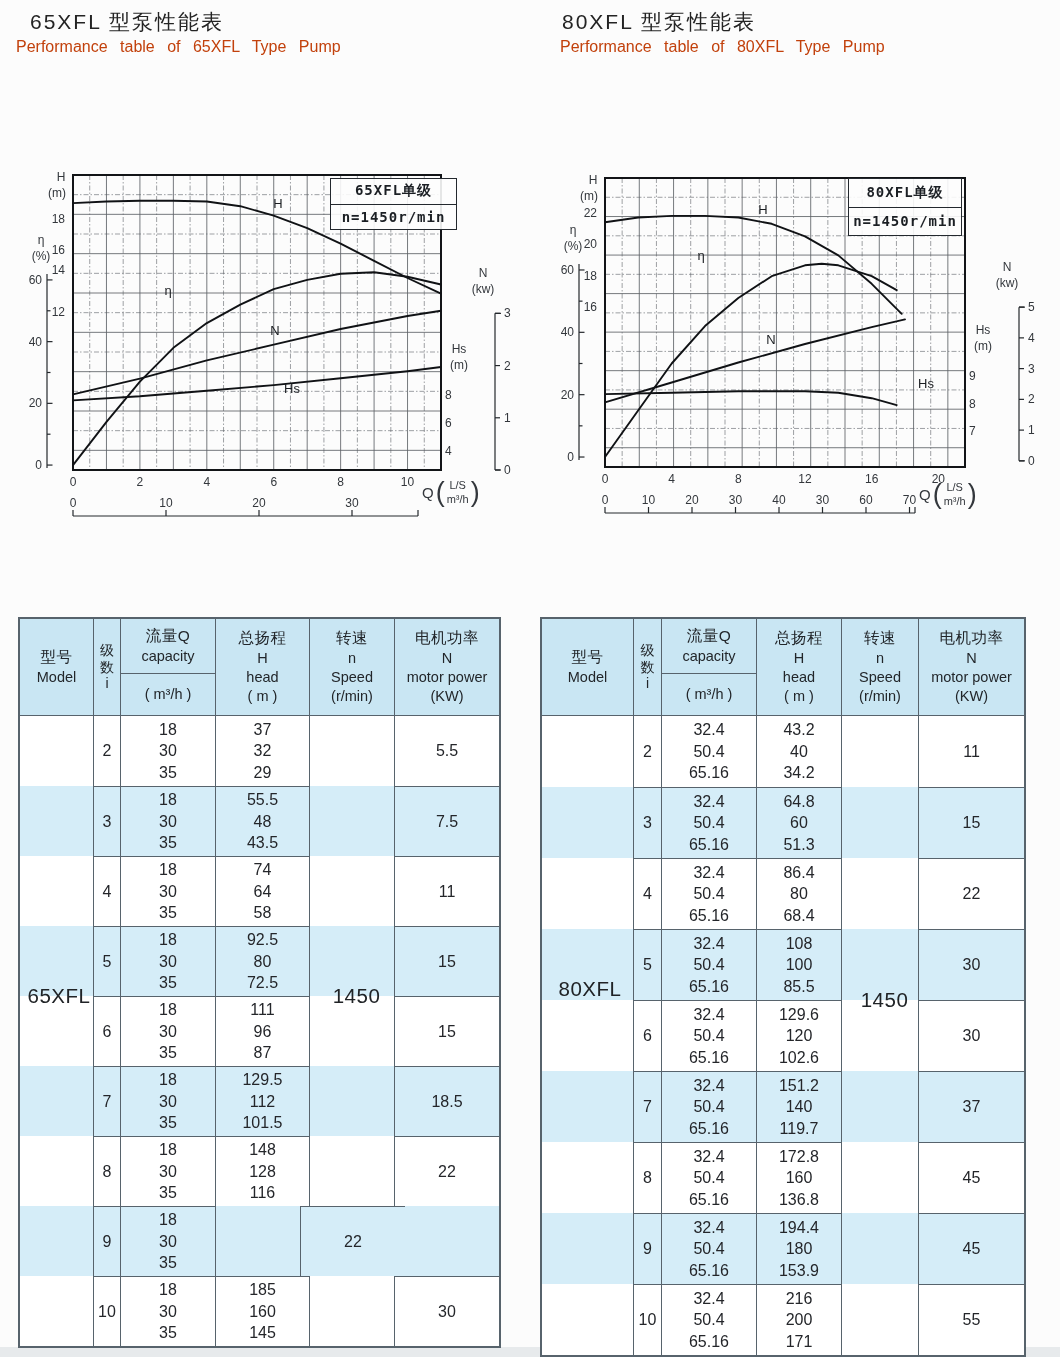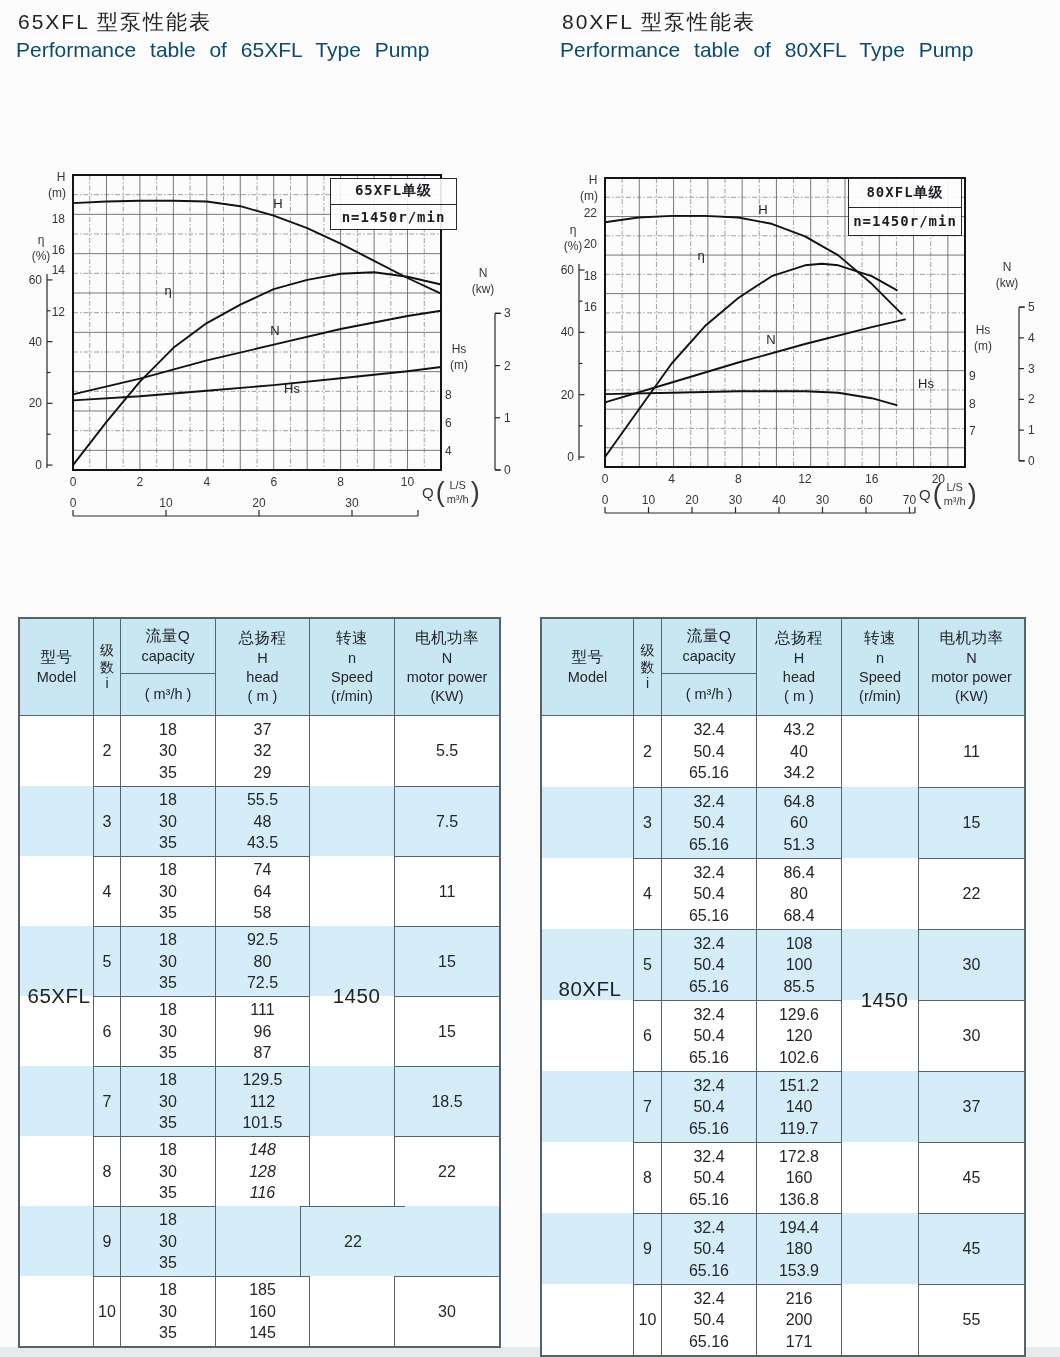--- a/index.html
+++ b/index.html
@@ -1,19 +1,19 @@
 <!DOCTYPE html>
 <html style="--b: #57636c; --hdr: #c9e6f3;"><head>
 <meta charset="utf-8">
 <style>
   html,body{margin:0;padding:0}
   body{width:1060px;height:1357px;position:relative;background:#fcfcfc;overflow:hidden;
        font-family:"Liberation Sans","DejaVu Sans",sans-serif;color:#262626}
   .sec-zh{position:absolute;font-size:21px;letter-spacing:2px;color:#242424;white-space:nowrap}
-  .sec-en{position:absolute;font-size:21px;word-spacing:8px;color:#0c4a6e;white-space:nowrap}
+  .sec-en{position:absolute;font-size:16px;word-spacing:8px;color:#c2410c;white-space:nowrap}
   .chart{position:absolute}
   .chart svg{position:absolute;left:0;top:0}
   .ct{position:absolute;font-size:12px;color:#33373c;white-space:nowrap;line-height:1;
       transform:translate(-50%,-50%)}
   .ct.r{transform:translate(-100%,-50%)}
   .ct.l{transform:translate(0,-50%)}
   .curvelab{position:absolute;font-size:13px;color:#1a1d21;transform:translate(-50%,-50%);white-space:nowrap}
   .tbox{position:absolute;border:1.6px solid #23282e;background:rgba(253,253,253,.9);
         display:flex;flex-direction:column;z-index:2}
   .tbr{flex:1;display:flex;align-items:center;justify-content:center;font-size:14px;font-weight:bold;
@@ -38,21 +38,21 @@
           border-top:1.5px solid var(--b);box-sizing:border-box}
   .dline{font-size:16px;line-height:21.5px;color:#24262a}
   .dval{font-size:16px;color:#24262a}
   .mover{position:absolute;transform:translate(-50%,-50%);font-size:20.5px;color:#202326;
          letter-spacing:.5px;z-index:3;white-space:nowrap}
   .bstrip{position:absolute;left:0;width:1060px;top:1347px;height:10px;z-index:0}
 </style>
 </head>
 <body>
 
-<div class="sec-zh" style="left:18px;top:8px">65XFL 型泵性能表</div>
+<div class="sec-zh" style="left:30px;top:8px">65XFL 型泵性能表</div>
 <div class="sec-en" style="left:16px;top:38px">Performance table of 65XFL Type Pump</div>
 <div class="sec-zh" style="left:562px;top:8px">80XFL 型泵性能表</div>
 <div class="sec-en" style="left:560px;top:38px">Performance table of 80XFL Type Pump</div>
 
 <div class="chart" id="chart-0" style="left: 20px; top: 165px; width: 505px; height: 372px;">
     <svg width="505" height="372">
       <g opacity="0.85">
         <line x1="53" y1="10" x2="53" y2="305" stroke="#42474d" stroke-width="0.85"></line>
         <line x1="69.72727272727272" y1="10" x2="69.72727272727272" y2="305" stroke="#42474d" stroke-width="0.6" stroke-dasharray="5 2 1.5 2"></line>
         <line x1="86.45454545454545" y1="10" x2="86.45454545454545" y2="305" stroke="#42474d" stroke-width="0.85"></line>
@@ -482,21 +482,21 @@
     <div class="trow" style="height: 70px;">
       <div class="tc" style="width: 74px;"></div>
       <div class="tc" style="width: 27px; border-top: 1.5px solid rgb(87, 99, 108);">
         <div class="dval">8</div>
       </div>
       <div class="tc" style="width: 95px; border-top: 1.5px solid rgb(87, 99, 108);">
         <div class="dline">18</div>
         <div class="dline">30</div>
         <div class="dline">35</div>
       </div>
-      <div class="tc" style="width: 94px; border-top: 1.5px solid rgb(87, 99, 108); font-style: italic;">
+      <div class="tc" style="width: 94px; border-top: 1.5px solid rgb(87, 99, 108);">
         <div class="dline">148</div>
         <div class="dline">128</div>
         <div class="dline">116</div>
       </div>
       <div class="tc" style="width: 85px;"></div>
       <div class="tc" style="width: 104px; border-top: 1.5px solid rgb(87, 99, 108);">
         <div class="dval">22</div>
       </div>
     </div>
     <div class="trow" style="height: 70px; background: rgb(213, 237, 248);">

